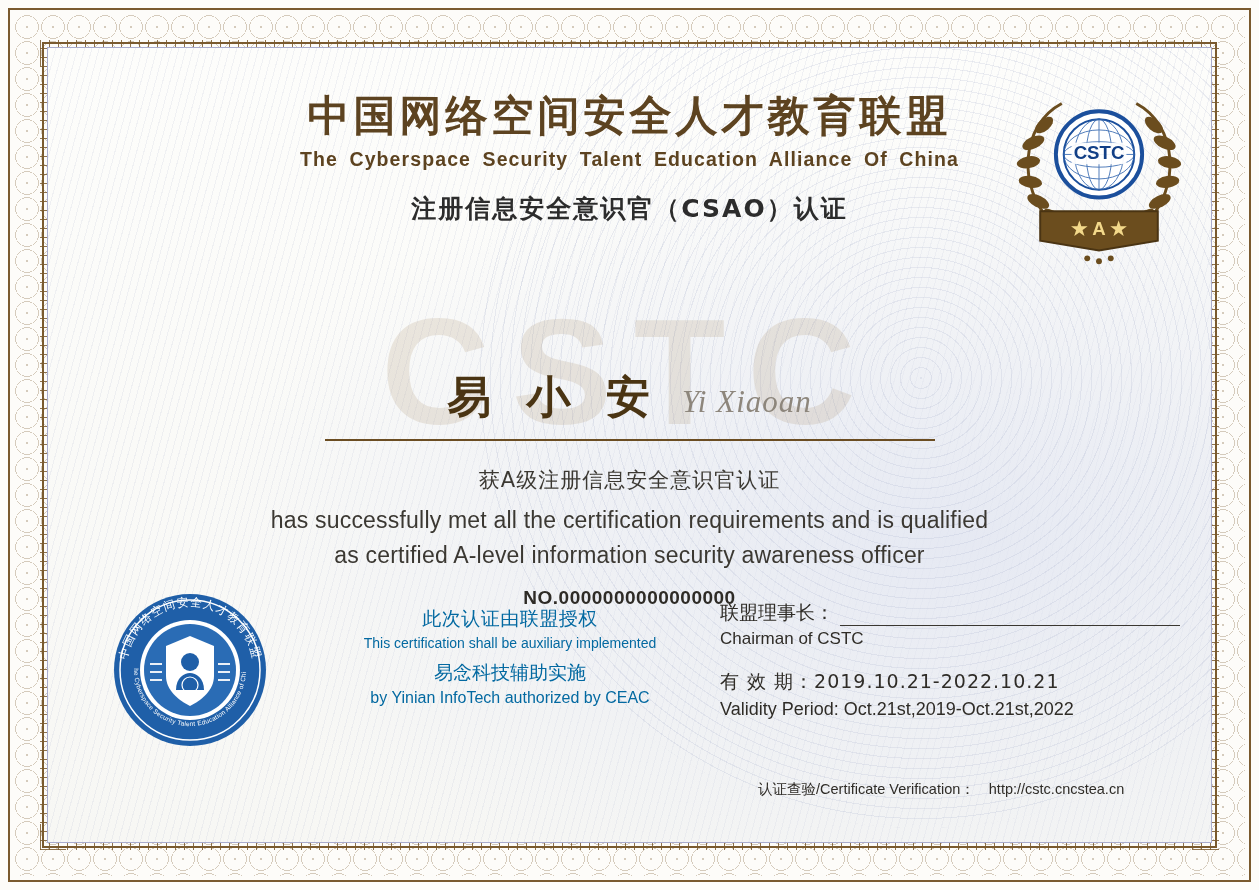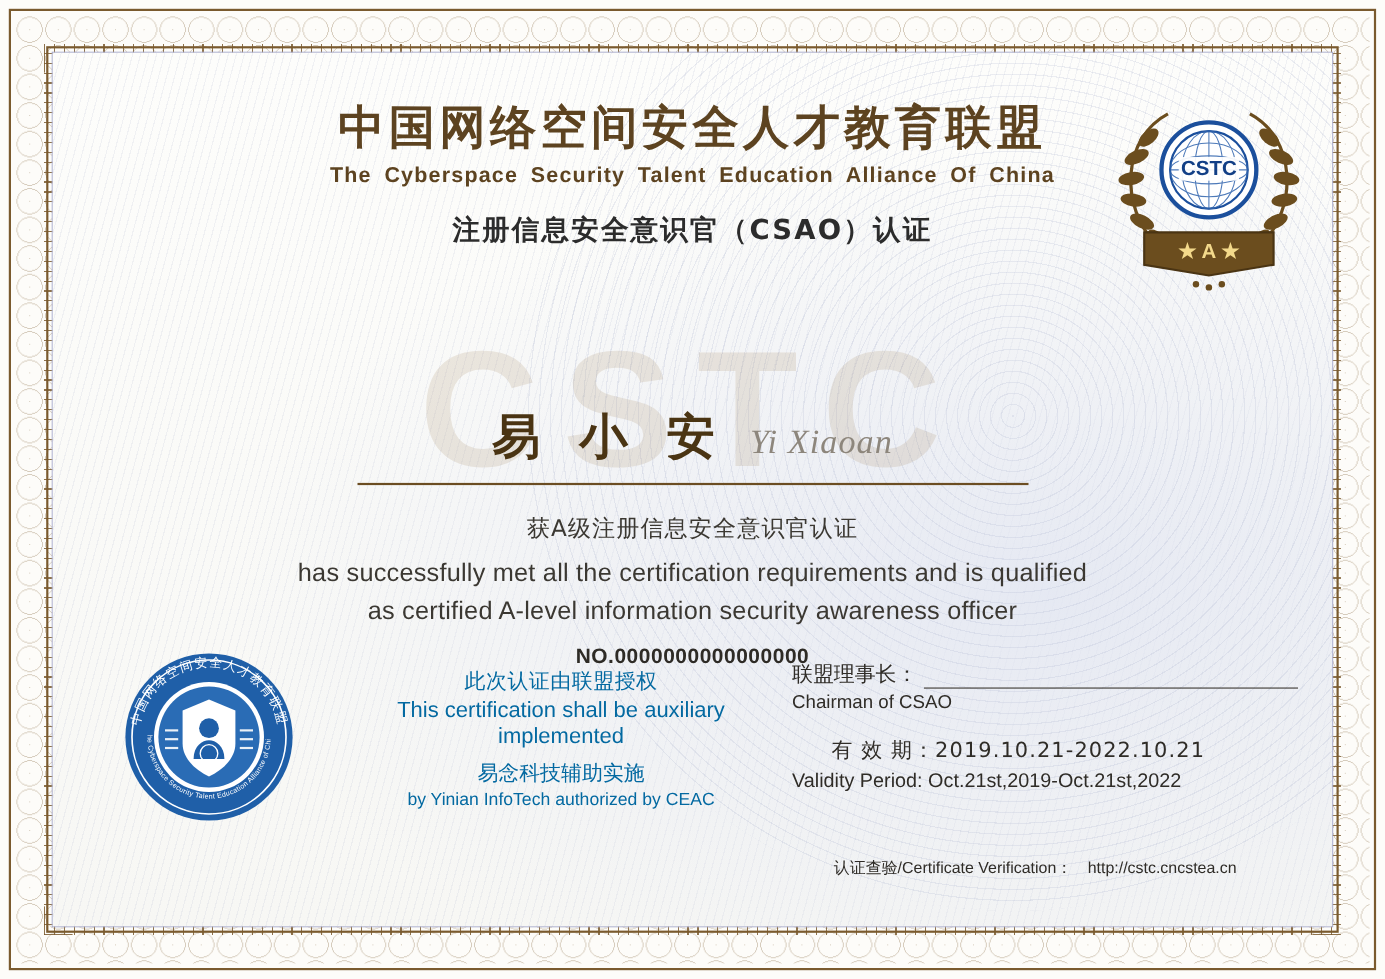--- a/index.html
+++ b/index.html
@@ -221,21 +221,21 @@
     width: 360px;
     text-align: center;
     color: #0369a1;
   }
   .auth-cn {
     font-size: 19px;
     font-family: "DejaVu Sans", sans-serif;
     letter-spacing: .5px;
   }
   .auth-en {
-    font-size: 20px;
+    font-size: 14px;
     margin-top: 3px;
   }
   .auth-cn2 { font-size: 19px; margin-top: 9px; font-family: "DejaVu Sans", sans-serif; }
   .auth-en2 { font-size: 16px; margin-top: 3px; }
 
   .sign-block {
     position: absolute;
     left: 720px;
     top: 600px;
     width: 460px;
@@ -259,21 +259,20 @@
   }
   .chair-en {
     font-size: 17px;
     margin-top: 3px;
   }
   .validity-cn {
     font-size: 19px;
     margin-top: 20px;
     font-family: "DejaVu Sans", sans-serif;
     letter-spacing: 1px;
-    margin-left: 36px;
   }
   .validity-en {
     font-size: 18px;
     margin-top: 4px;
   }
   .verify {
     position: absolute;
     left: 758px;
     top: 780px;
     font-size: 14.5px;
@@ -397,21 +396,21 @@
     <div class="auth-en">This certification shall be auxiliary implemented</div>
     <div class="auth-cn2">易念科技辅助实施</div>
     <div class="auth-en2">by Yinian InfoTech authorized by CEAC</div>
   </div>
 
   <div class="sign-block">
     <div class="chair-row">
       <span class="chair-cn">联盟理事长：</span>
       <span class="sign-line"></span>
     </div>
-    <div class="chair-en">Chairman of CSAO</div>
+    <div class="chair-en">Chairman of CSTC</div>
     <div class="validity-cn">有 效 期：2019.10.21-2022.10.21</div>
     <div class="validity-en">Validity Period: Oct.21st,2019-Oct.21st,2022</div>
   </div>
 
   <div class="verify">
     <span>认证查验/Certificate Verification：</span>
     <span class="url">http://cstc.cncstea.cn</span>
   </div>
 
 </div>

